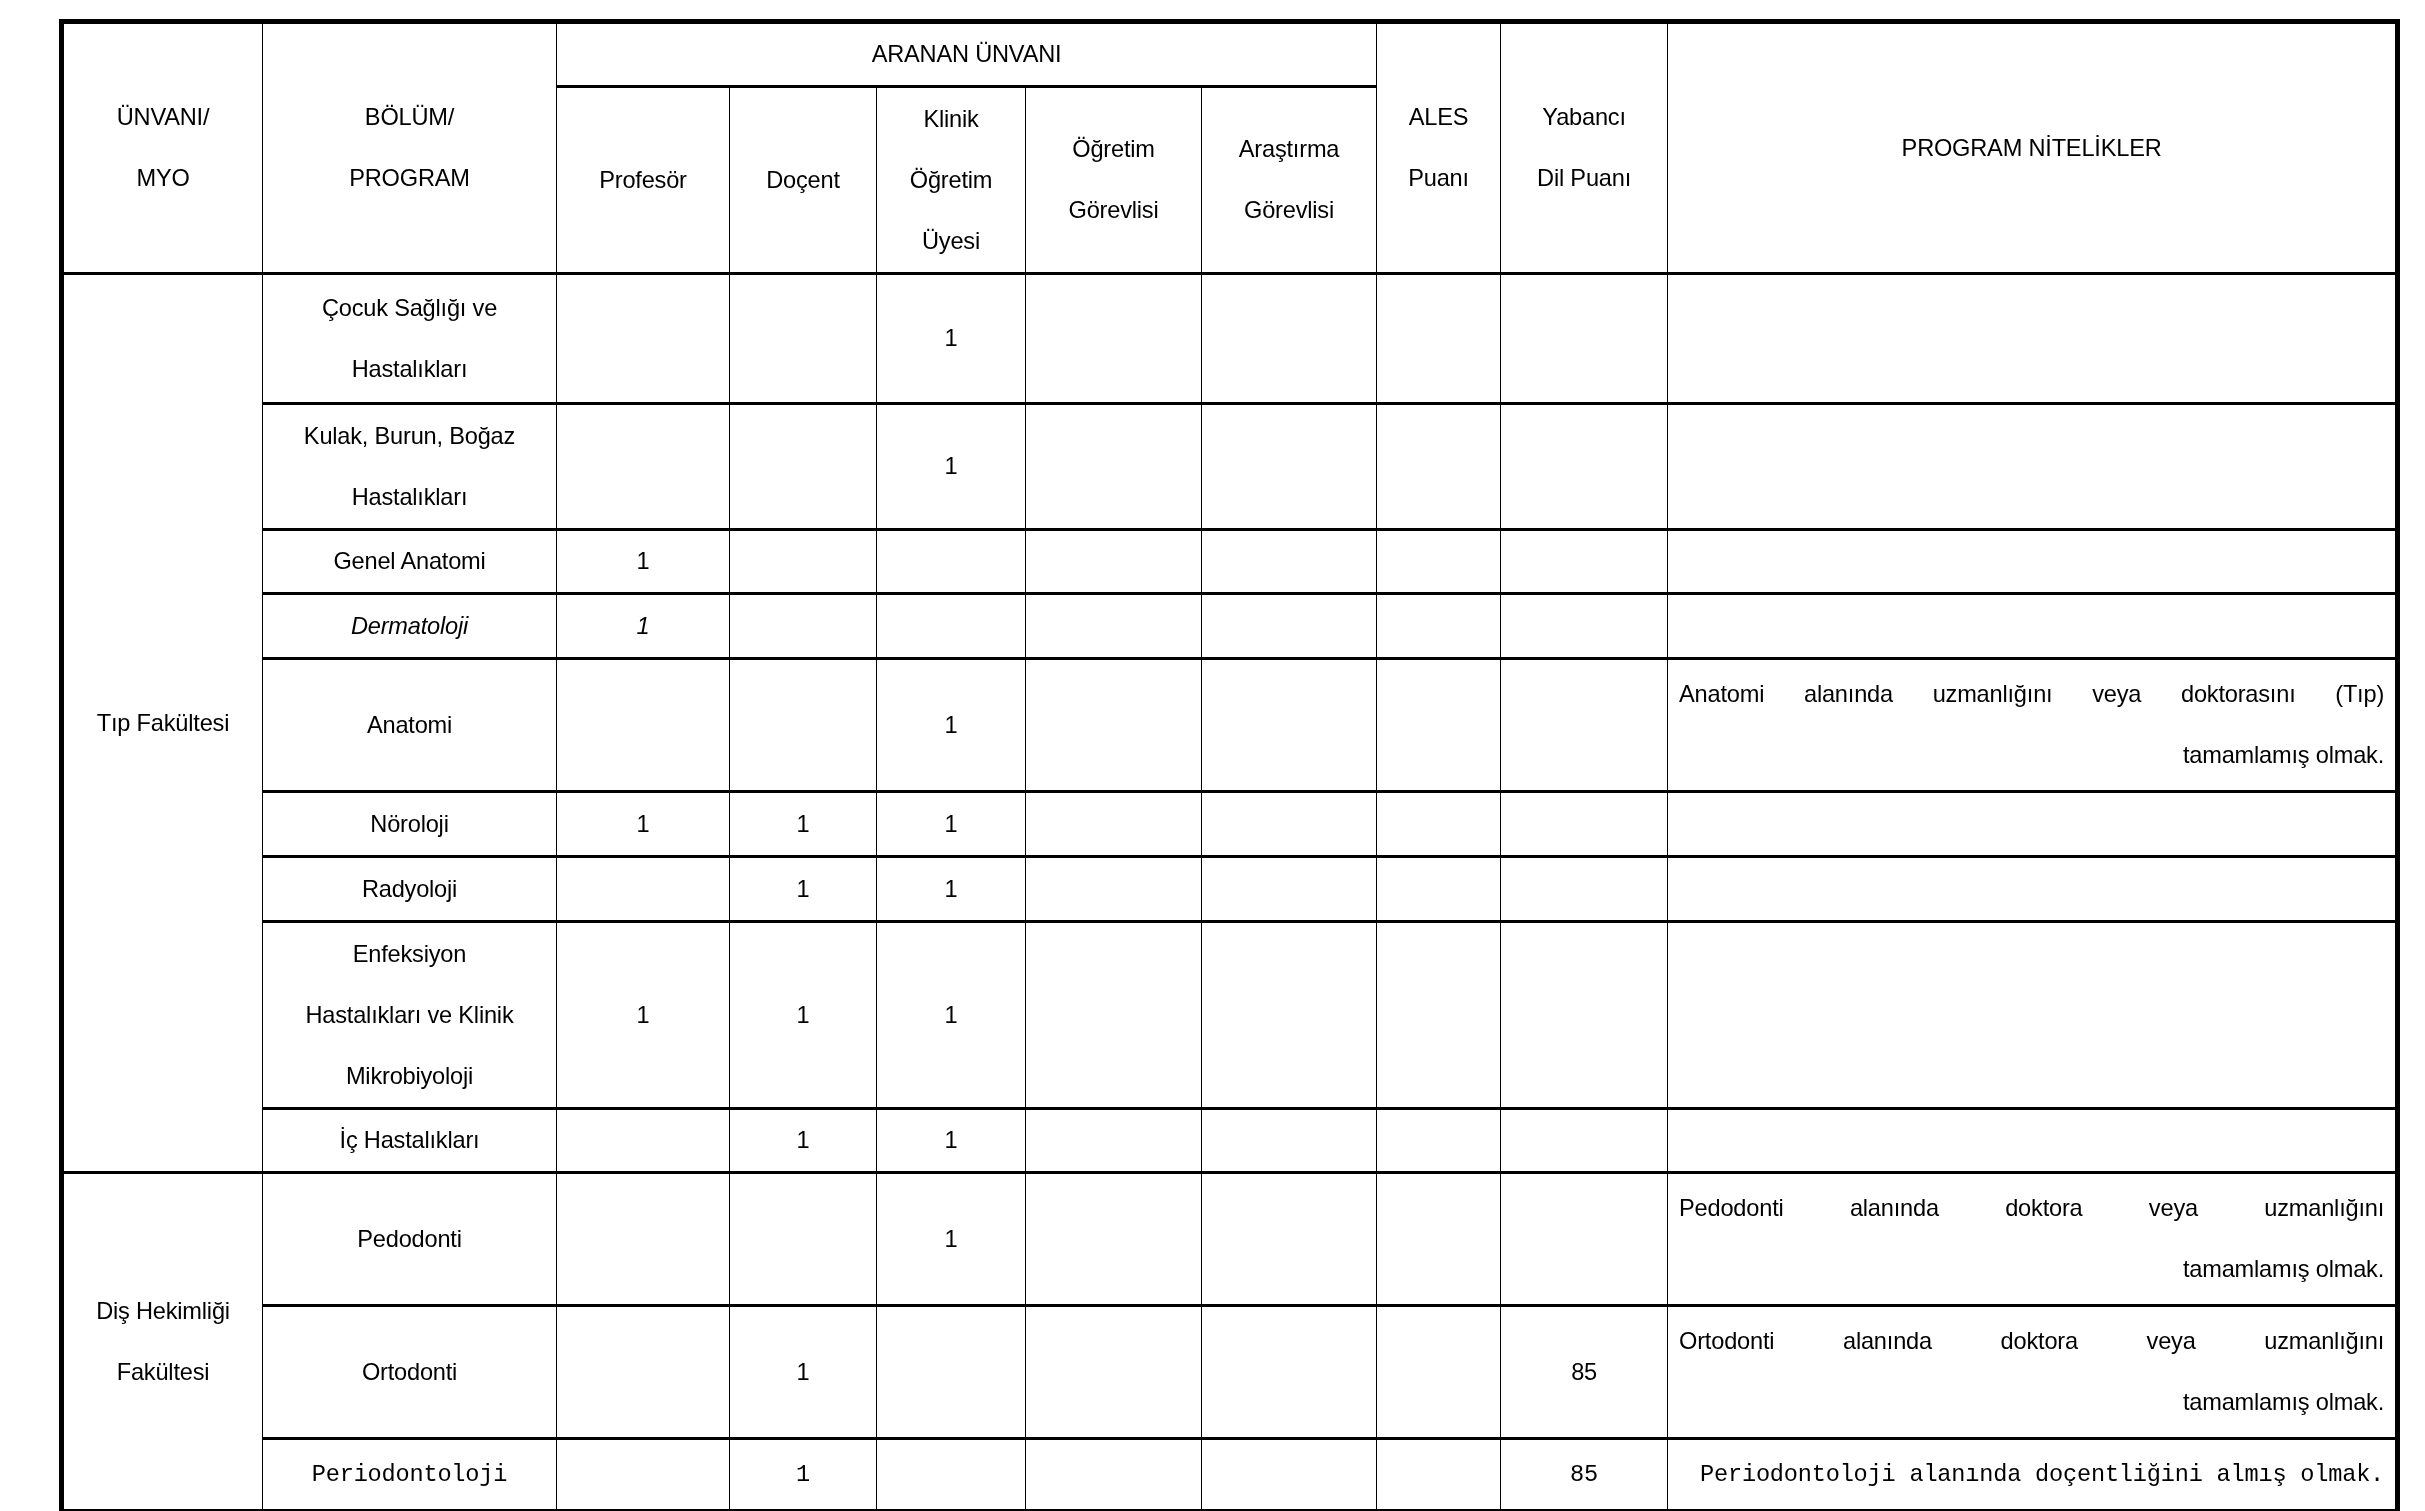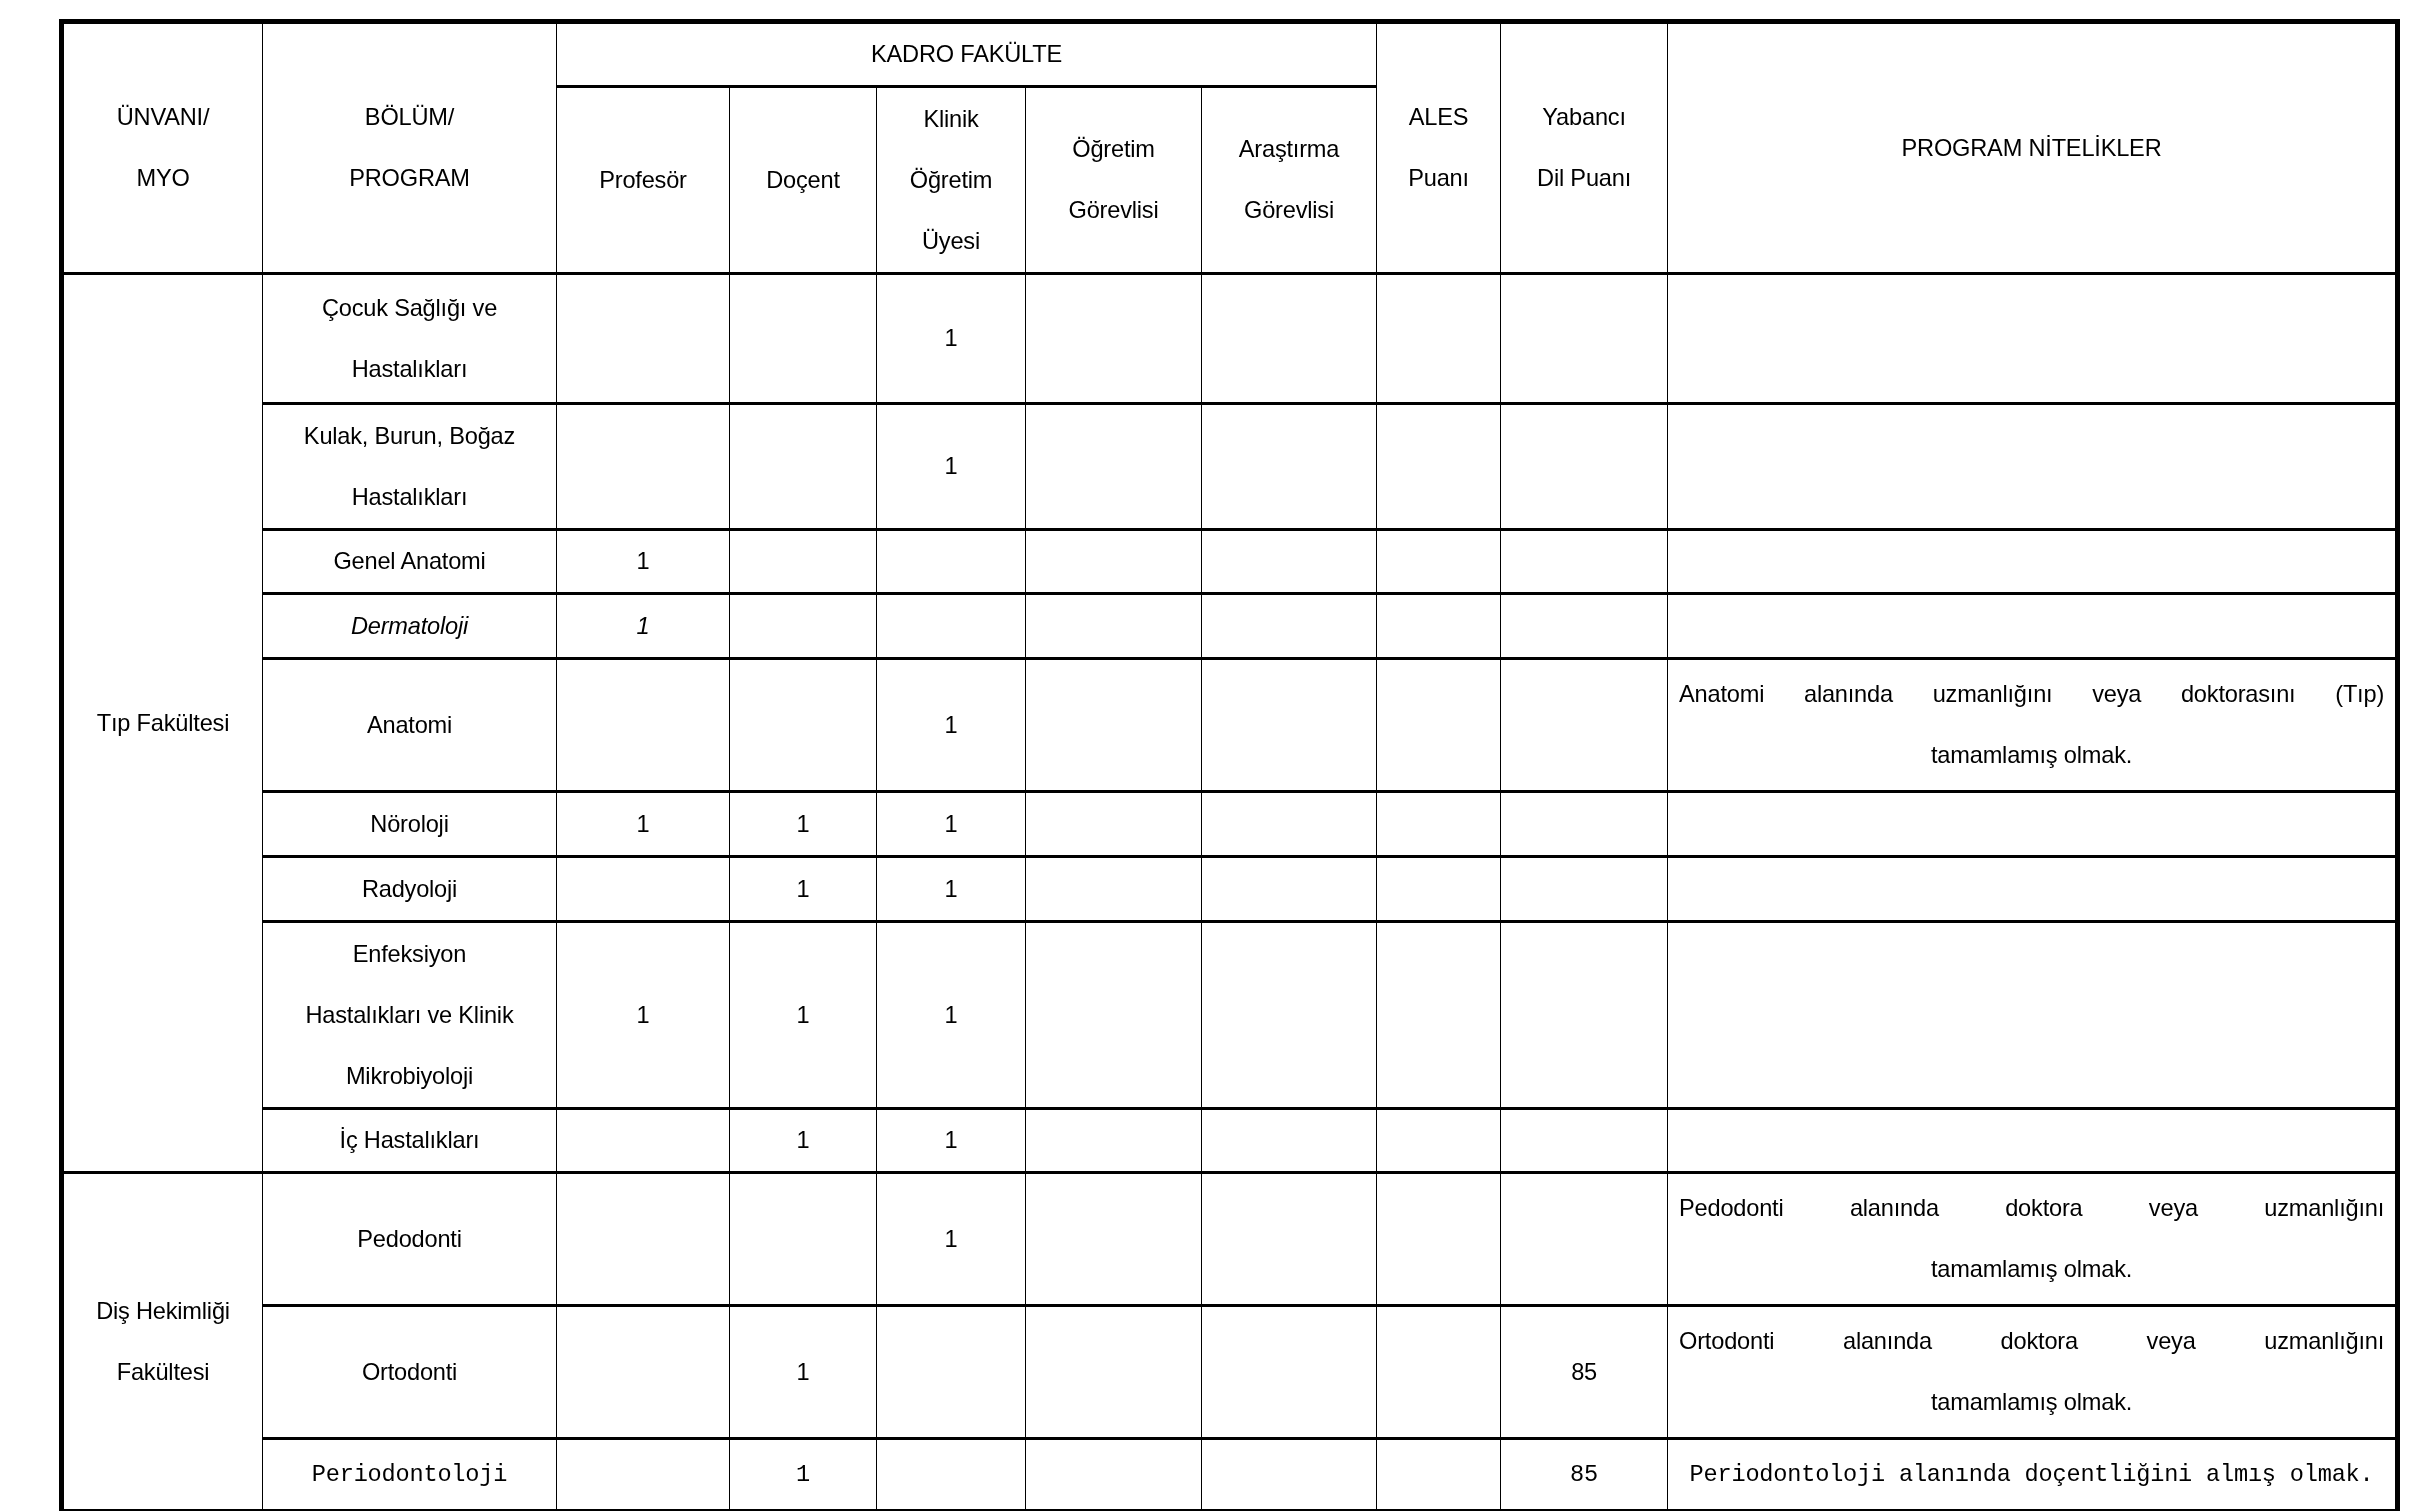--- a/index.html
+++ b/index.html
@@ -29,21 +29,21 @@
     line-height: 61px;
     overflow: hidden;
     letter-spacing: -0.2px;
   }
   .pre { white-space: pre-line; }
   td.req {
     text-align: left;
     padding: 4px 11px;
   }
   .jline { display: block; text-align: justify; text-align-last: justify; line-height: 61px; }
-  .lline { display: block; text-align: center; line-height: 61px; }
+  .lline { display: block; text-align: right; line-height: 61px; }
   tr.h82  { height: 65px; }
   tr.h237 { height: 187px; }
   tr.h165 { height: 130px; }
   tr.h160 { height: 126px; }
   tr.h80  { height: 63px; }
   tr.h83  { height: 65px; font-style: italic; }
   tr.h158 { height: 124px; }
   tr.h238 { height: 187px; }
   tr.h159 { height: 125px; }
   tr.h81  { height: 64px; font-family: Liberation Mono, monospace; }
@@ -65,21 +65,21 @@
         <col style="width:167px">
       <col style="width:730px">
     </colgroup>
 
     <tbody>
         <tr class="h82">
       <td rowspan="2" class="pre">ÜNVANI/
 MYO</td>
       <td rowspan="2" class="pre">BÖLÜM/
 PROGRAM</td>
-      <td colspan="5">KADRO FAKÜLTE</td>
+      <td colspan="5">ARANAN ÜNVANI</td>
       <td rowspan="2" class="pre">ALES
 Puanı</td>
       <td rowspan="2" class="pre">Yabancı
 Dil Puanı</td>
       <td rowspan="2">PROGRAM NİTELİKLER</td>
     </tr>
     <tr class="h237">
       <td>Profesör</td>
       <td>Doçent</td>
       <td class="pre">Klinik

